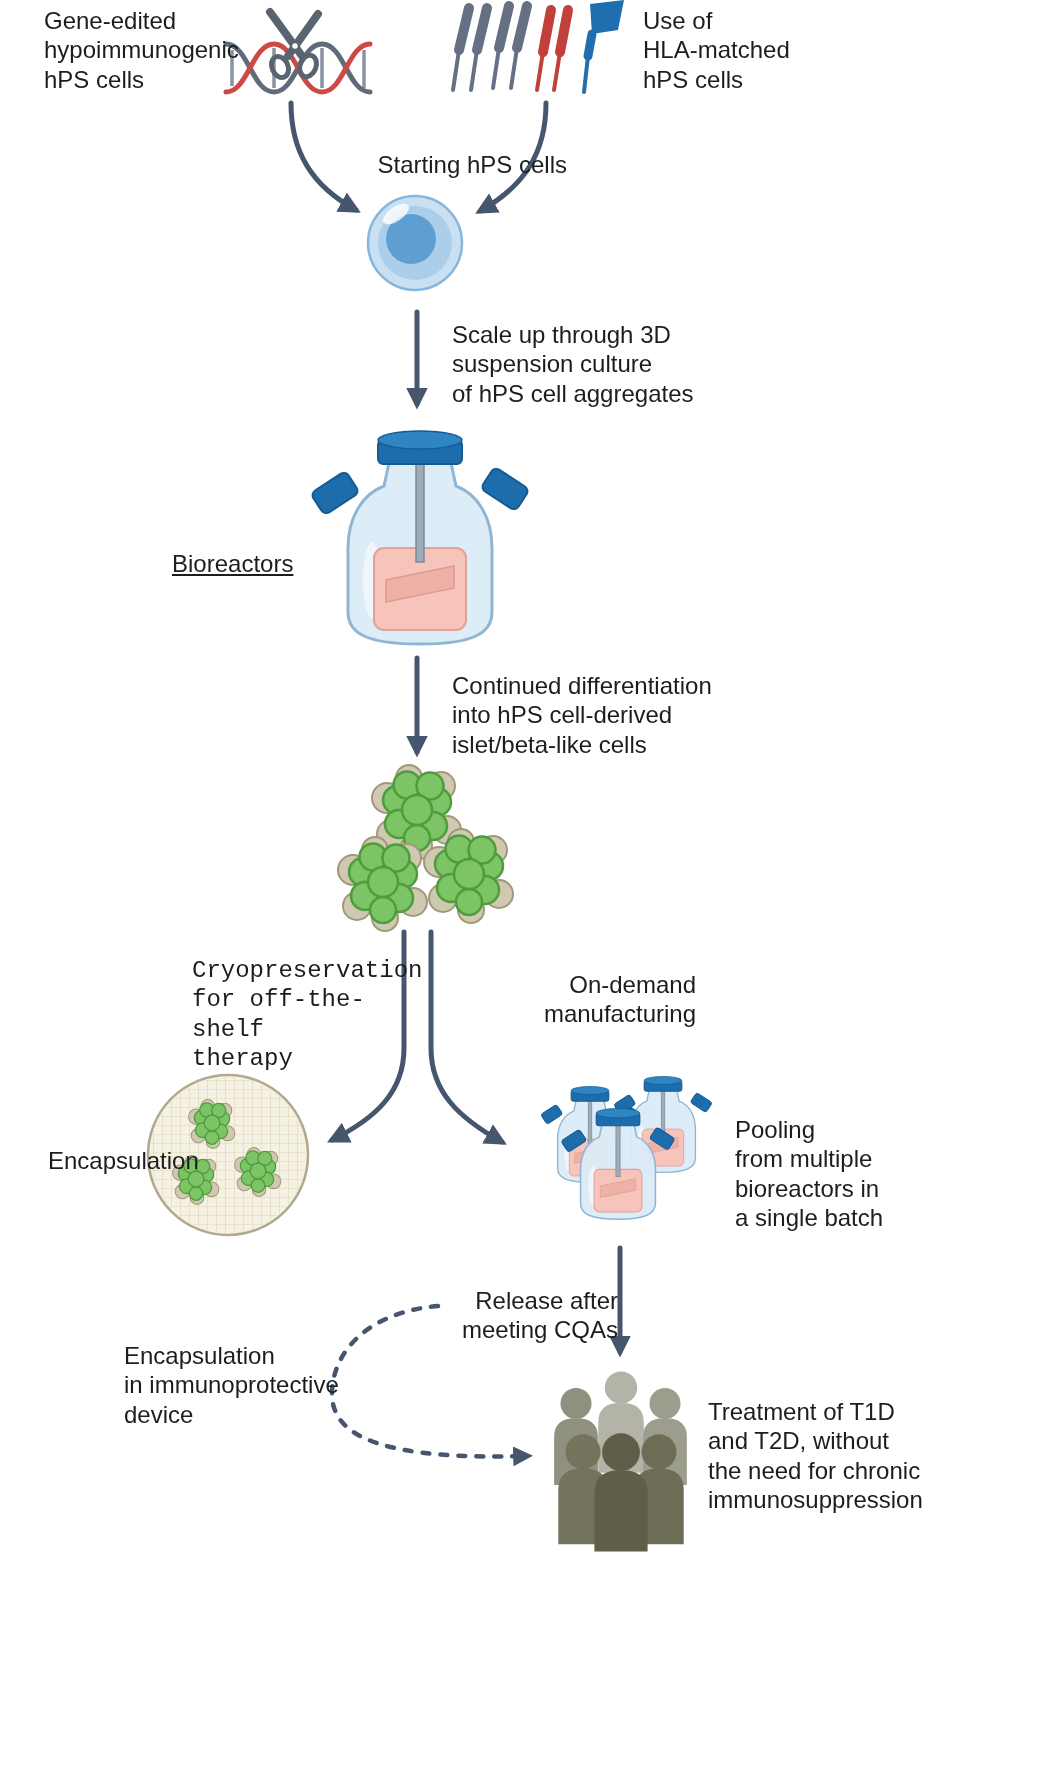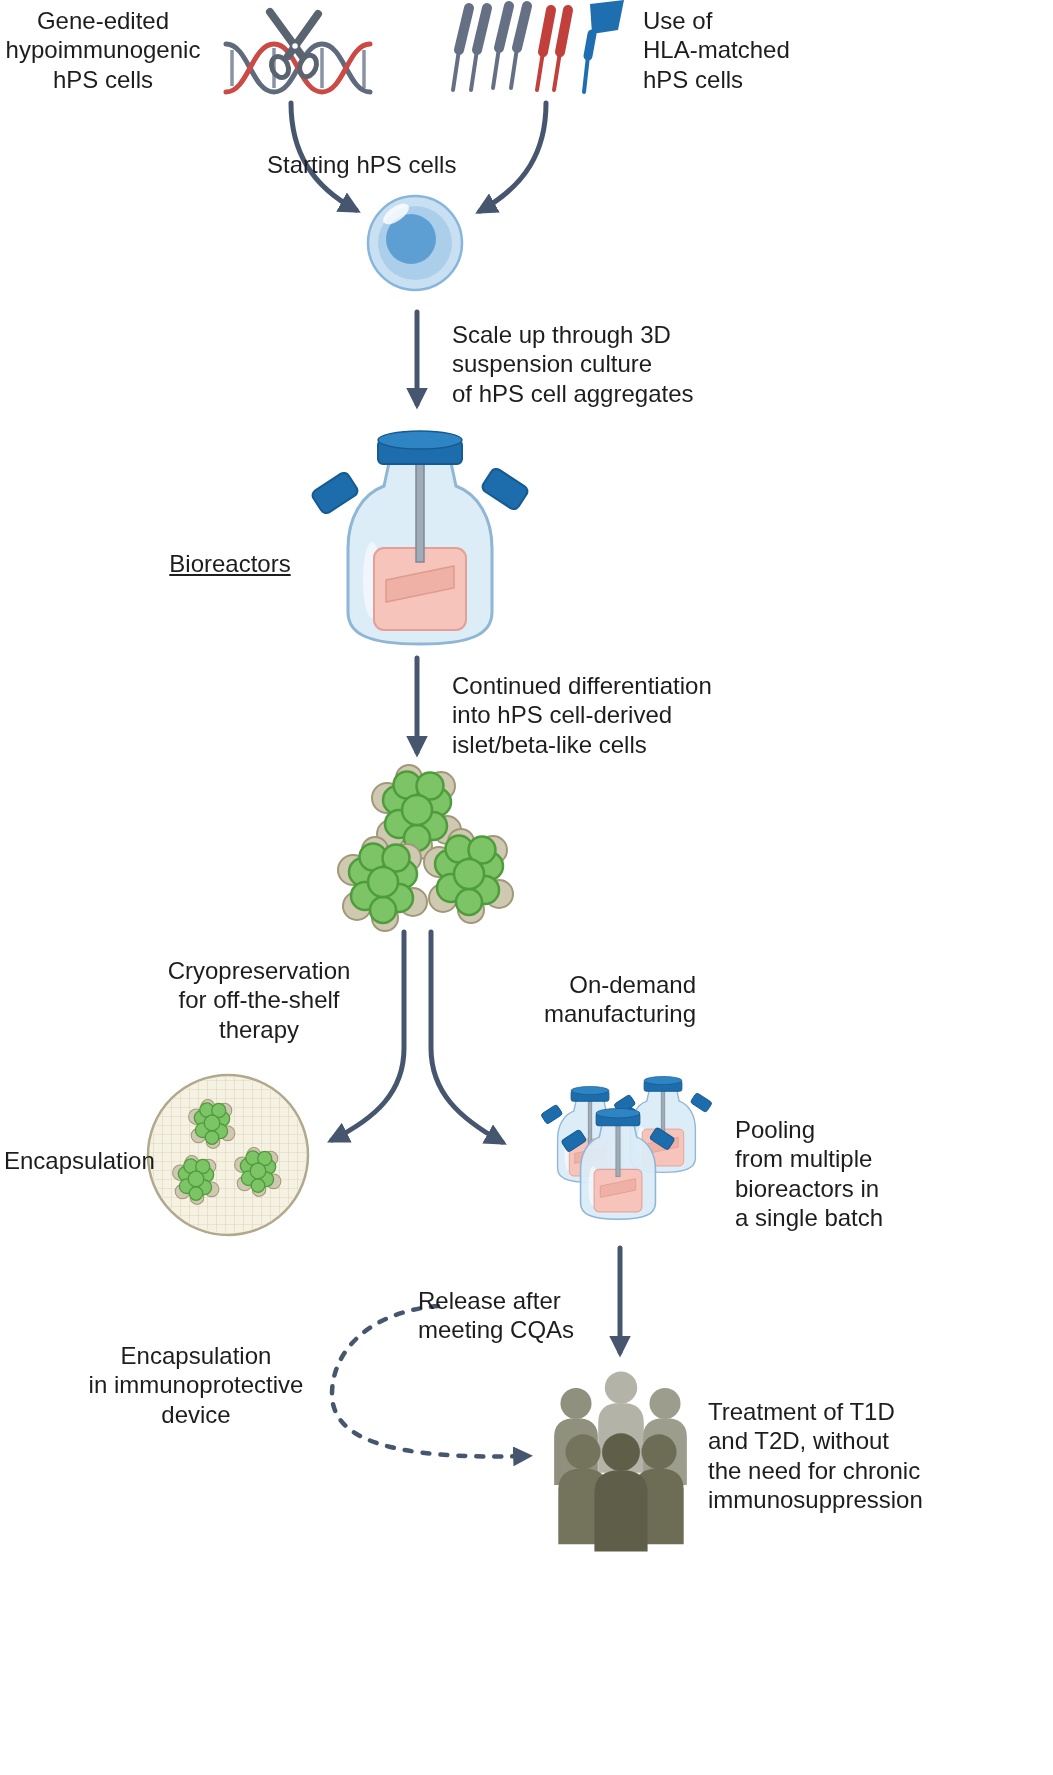--- a/index.html
+++ b/index.html
@@ -1,22 +1,22 @@
 <!DOCTYPE html>
 <html style="--arrow: #45566e; --text: #1d1d1d; --cell-outer: #c9e0f3; --cell-inner: #5e9fd3; --bioreactor-body: #daecf8; --bioreactor-cap: #1d6cab; --bioreactor-liquid: #f6c4bb; --cluster-green: #7cc466; --cluster-green-outline: #4f9c3c; --cluster-beige: #cfc9b2; --vitrification-fill: #f5f2e3; --patient-dark: #5f5f49; --patient-light: #b3b3a7;"><head>
 <meta charset="utf-8">
 <style>
   html,body{margin:0;padding:0;background:#ffffff;}
   .canvas{position:relative;width:1053px;height:1775px;background:#ffffff;
           font-family:"Liberation Sans",sans-serif;overflow:hidden;}
   .canvas > svg{position:absolute;left:0;top:0;}
   .lbl{position:absolute;font-size:24px;line-height:1.22;color:var(--text,#1d1d1d);
        white-space:pre-line;}
-  .lbl.right{text-align:center;}
-  .lbl.center{text-align:left;}
+  .lbl.right{text-align:left;margin-left:44px;}
+  .lbl.center{text-align:right;}
 
   .arrow-line{stroke:var(--arrow,#45566e);stroke-width:5;fill:none;stroke-linecap:round;}
   .arrow-dashed{stroke-dasharray:7 11;stroke-width:4.5;}
   .arrowhead{fill:var(--arrow,#45566e);}
 
   .dna-gray{stroke:#5f6b7c;stroke-width:5;fill:none;stroke-linecap:round;}
   .dna-red{stroke:#cb4a45;stroke-width:5;fill:none;stroke-linecap:round;}
   .dna-rung{stroke:#8a93a3;stroke-width:3.5;}
   .scissor-blade{stroke:#5a6470;stroke-width:8;stroke-linecap:round;}
   .scissor-ring{stroke:#5a6470;stroke-width:5;fill:none;}
@@ -190,21 +190,21 @@
 HLA-matched
 hPS cells</div>
   <div class="lbl center" style="left:267px;top:150px;width:300px;">Starting hPS cells</div>
   <div class="lbl" style="left:452px;top:320px;width:280px;">Scale up through 3D
 suspension culture
 of hPS cell aggregates</div>
   <div class="lbl right" style="left:128px;top:549px;width:204px;text-decoration:underline;">Bioreactors</div>
   <div class="lbl" style="left:452px;top:671px;width:300px;">Continued differentiation
 into hPS cell-derived
 islet/beta-like cells</div>
-  <div class="lbl right" style="left:148px;top:956px;width:222px;">Cryopreservation
+  <div class="lbl right" style="left:148px;top:956px;width:222px;font-family:Liberation Mono, monospace;">Cryopreservation
 for off-the-shelf
 therapy</div>
   <div class="lbl" style="left:466px;top:970px;width:230px;text-align:right;">On-demand
 manufacturing</div>
   <div class="lbl right" style="left:4px;top:1146px;width:133px;">Encapsulation</div>
   <div class="lbl center" style="left:418px;top:1286px;width:200px;">Release after
 meeting CQAs</div>
   <div class="lbl" style="left:735px;top:1115px;width:220px;">Pooling
 from multiple
 bioreactors in

